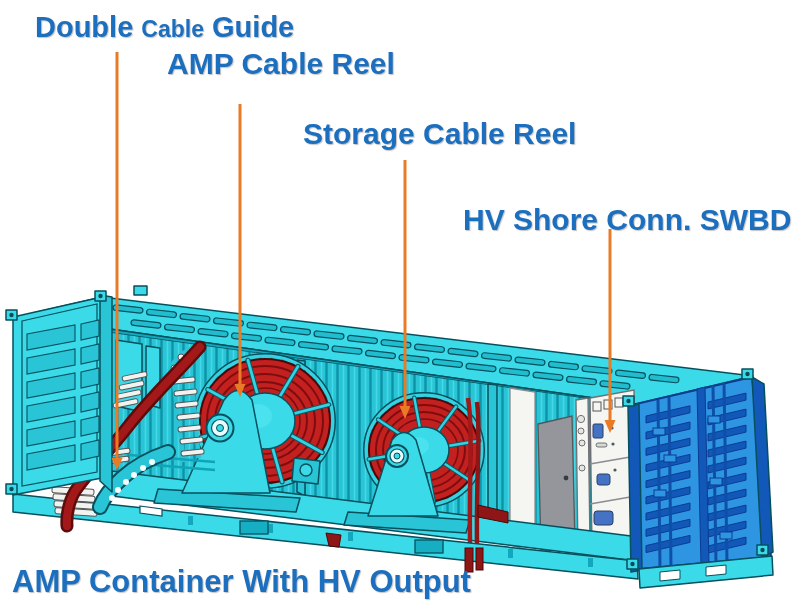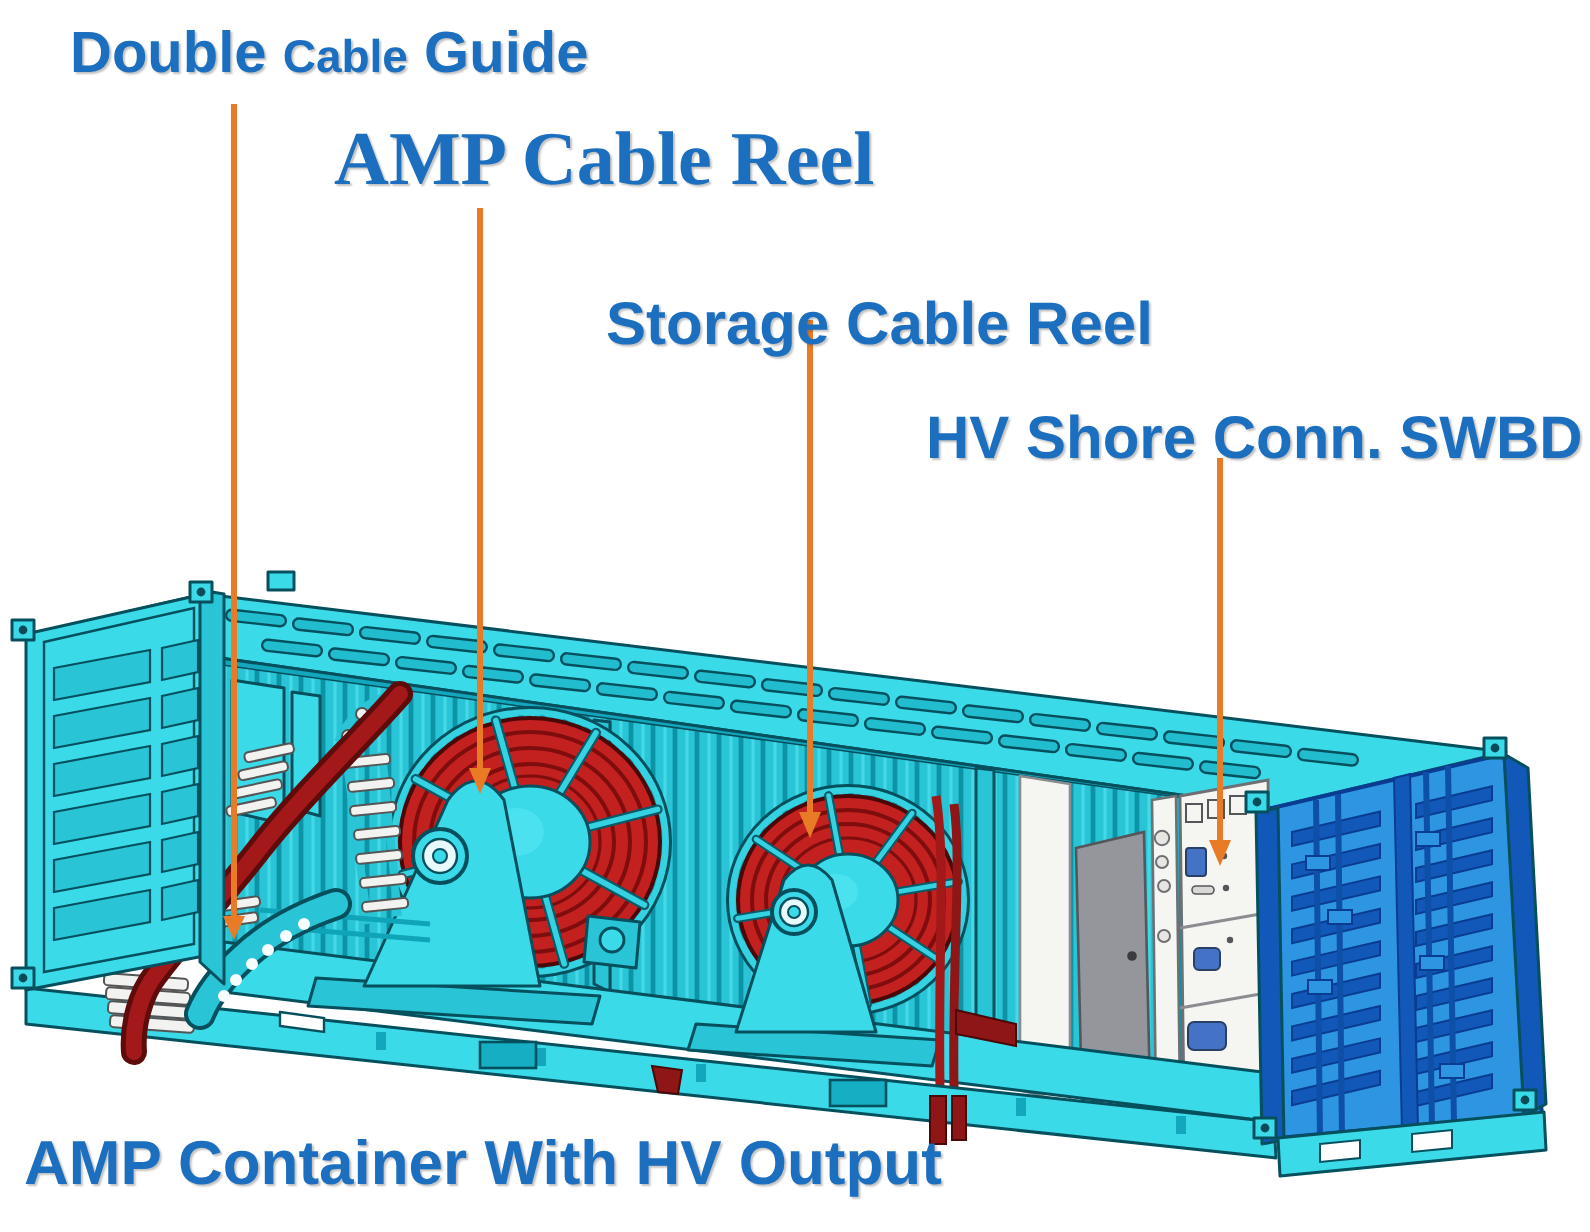--- a/index.html
+++ b/index.html
@@ -360,20 +360,20 @@
     </g>
     <g>
       <line class="oline" x1="610" y1="229" x2="610" y2="421"></line>
       <polygon class="ohead" points="604.5,420 615.5,420 610,433"></polygon>
     </g>
   </g>
 </svg>
 
   <div class="lbl" style="left:35px;top:12px;font-size:29px;"><span>Double</span> <span style="font-size:23px;">Cable</span> <span>Guide</span></div>
 
-  <div class="lbl" style="left:167px;top:61px;font-size:38px;font-family:Liberation Serif, serif;">AMP Cable Reel</div>
-
-  <div class="lbl" style="left:303px;top:118px;font-size:30px;margin-top:29px;">Storage Cable Reel</div>
+  <div class="lbl" style="left:167px;top:48px;font-size:30px;">AMP Cable Reel</div>
+
+  <div class="lbl" style="left:303px;top:118px;font-size:30px;">Storage Cable Reel</div>
 
   <div class="lbl" style="left:463px;top:204px;font-size:30px;">HV Shore Conn. SWBD</div>
 
   <div class="lbl" style="left:12px;top:566px;font-size:31px;">AMP Container With HV Output</div>
 </div>
 
 </body></html>

